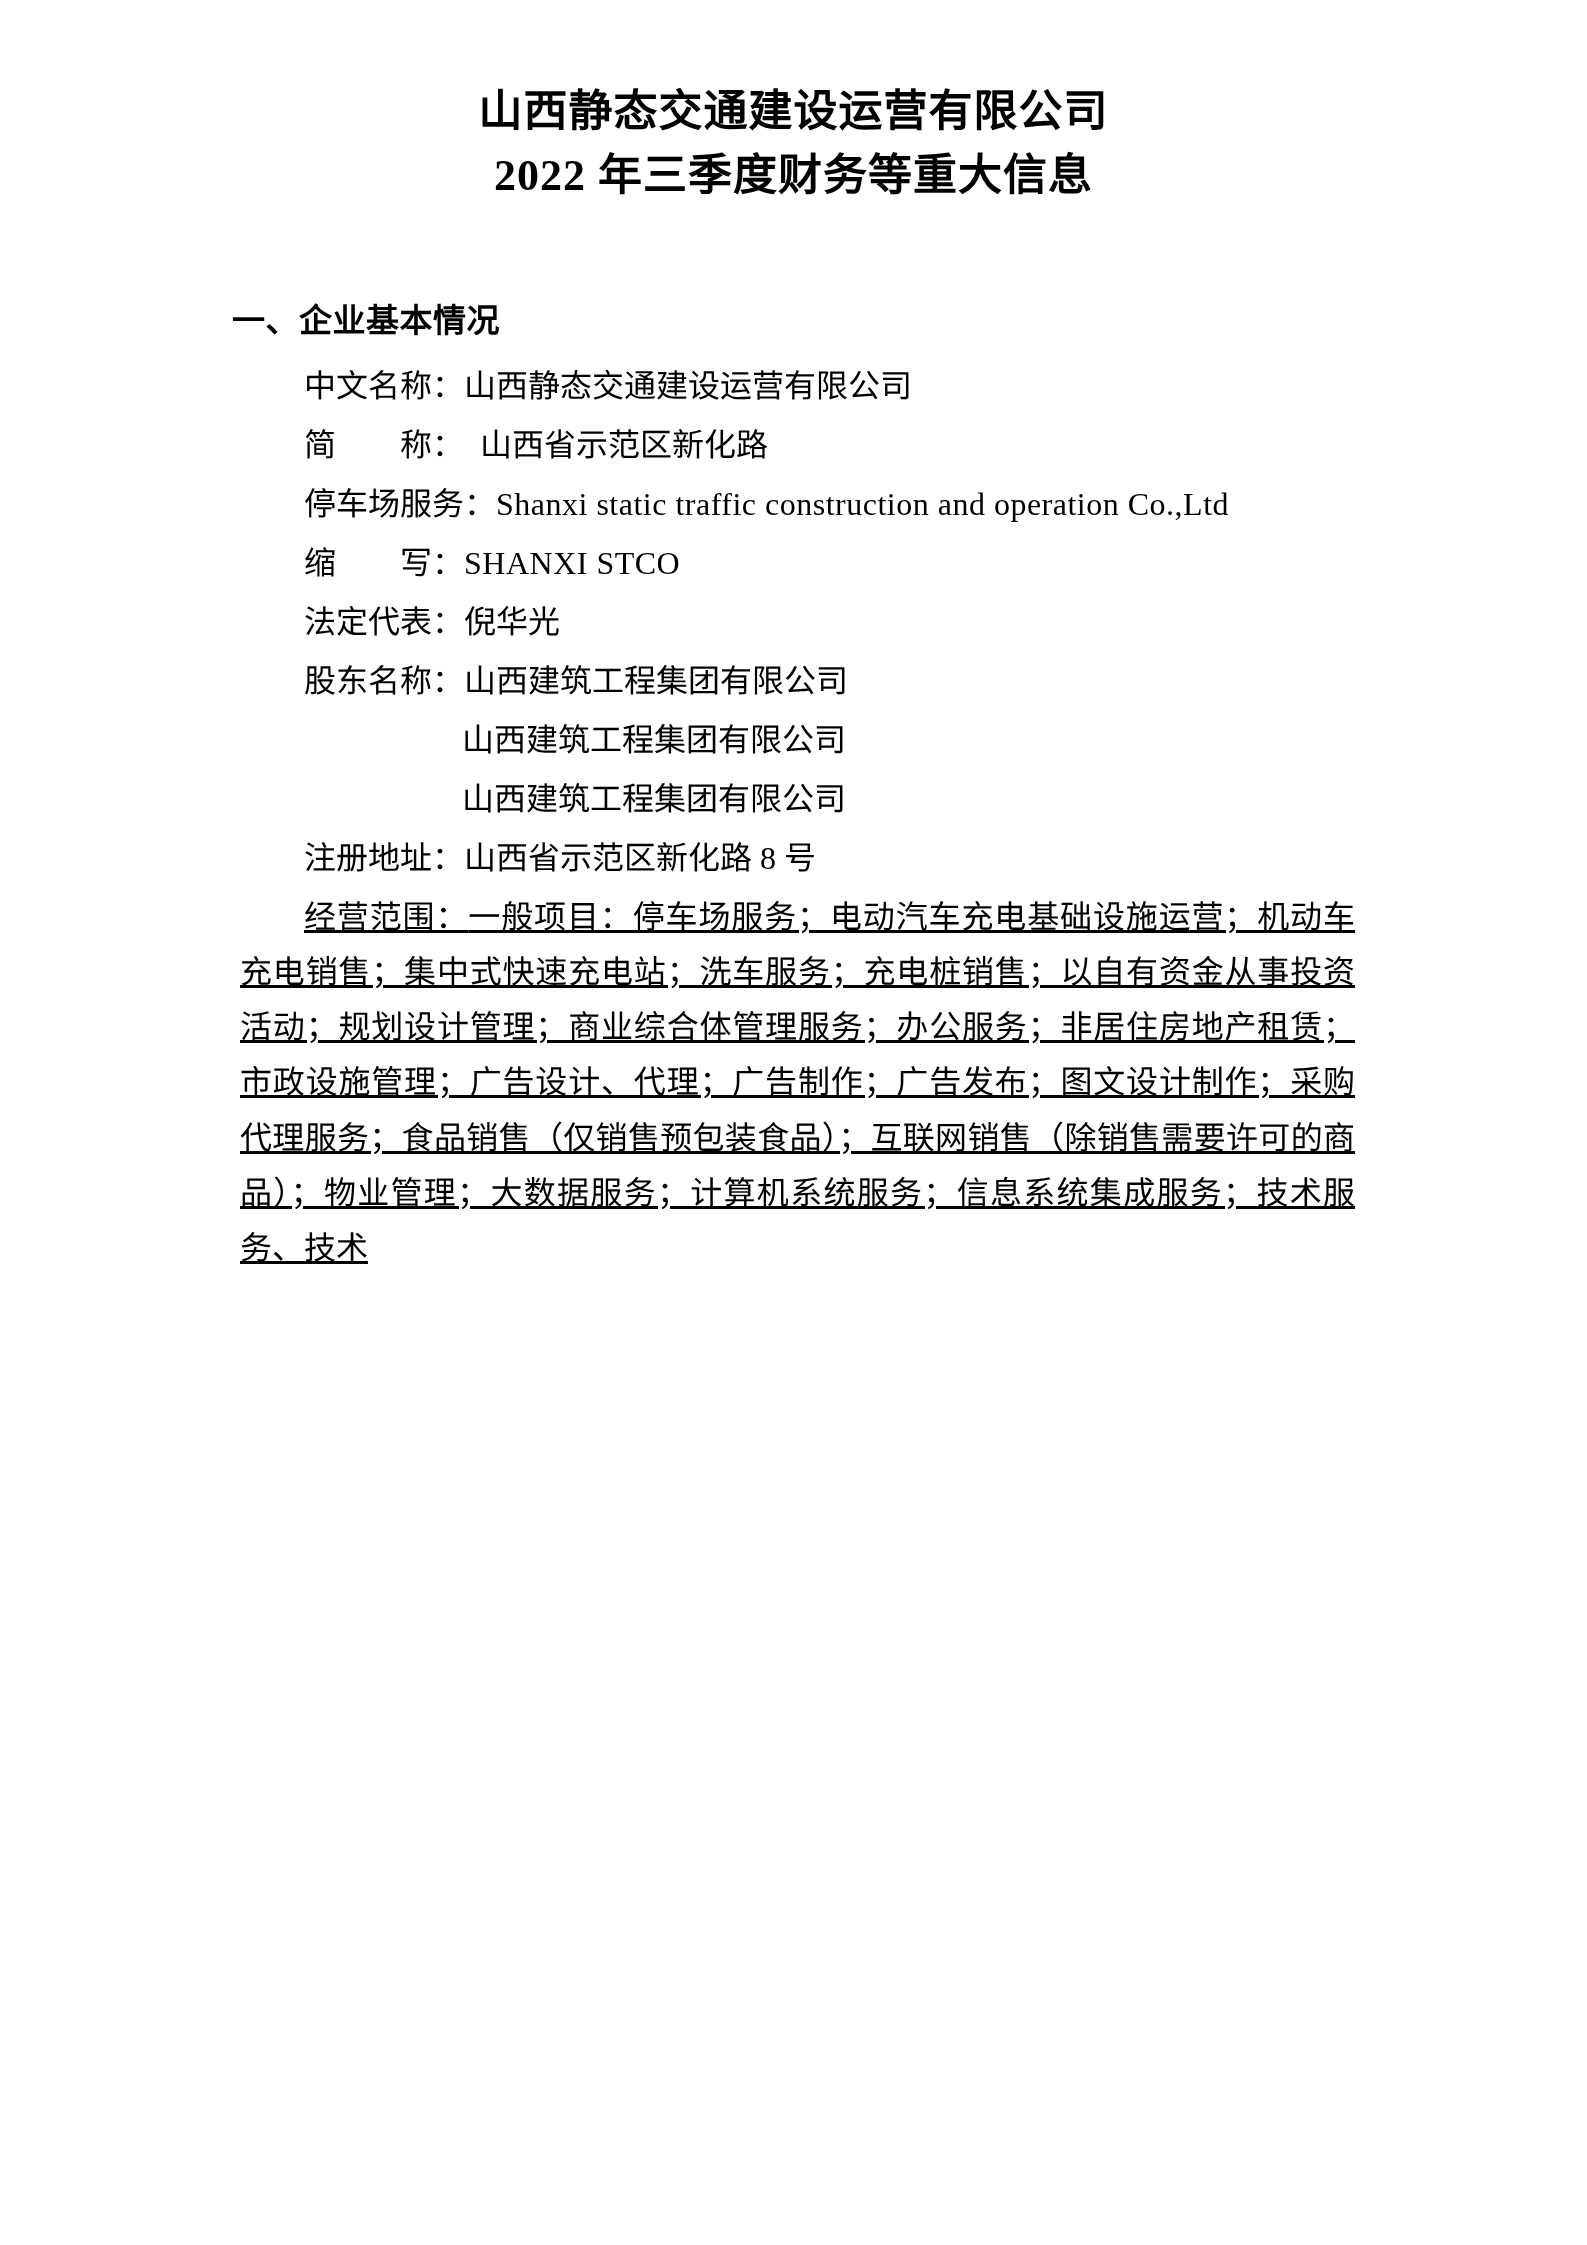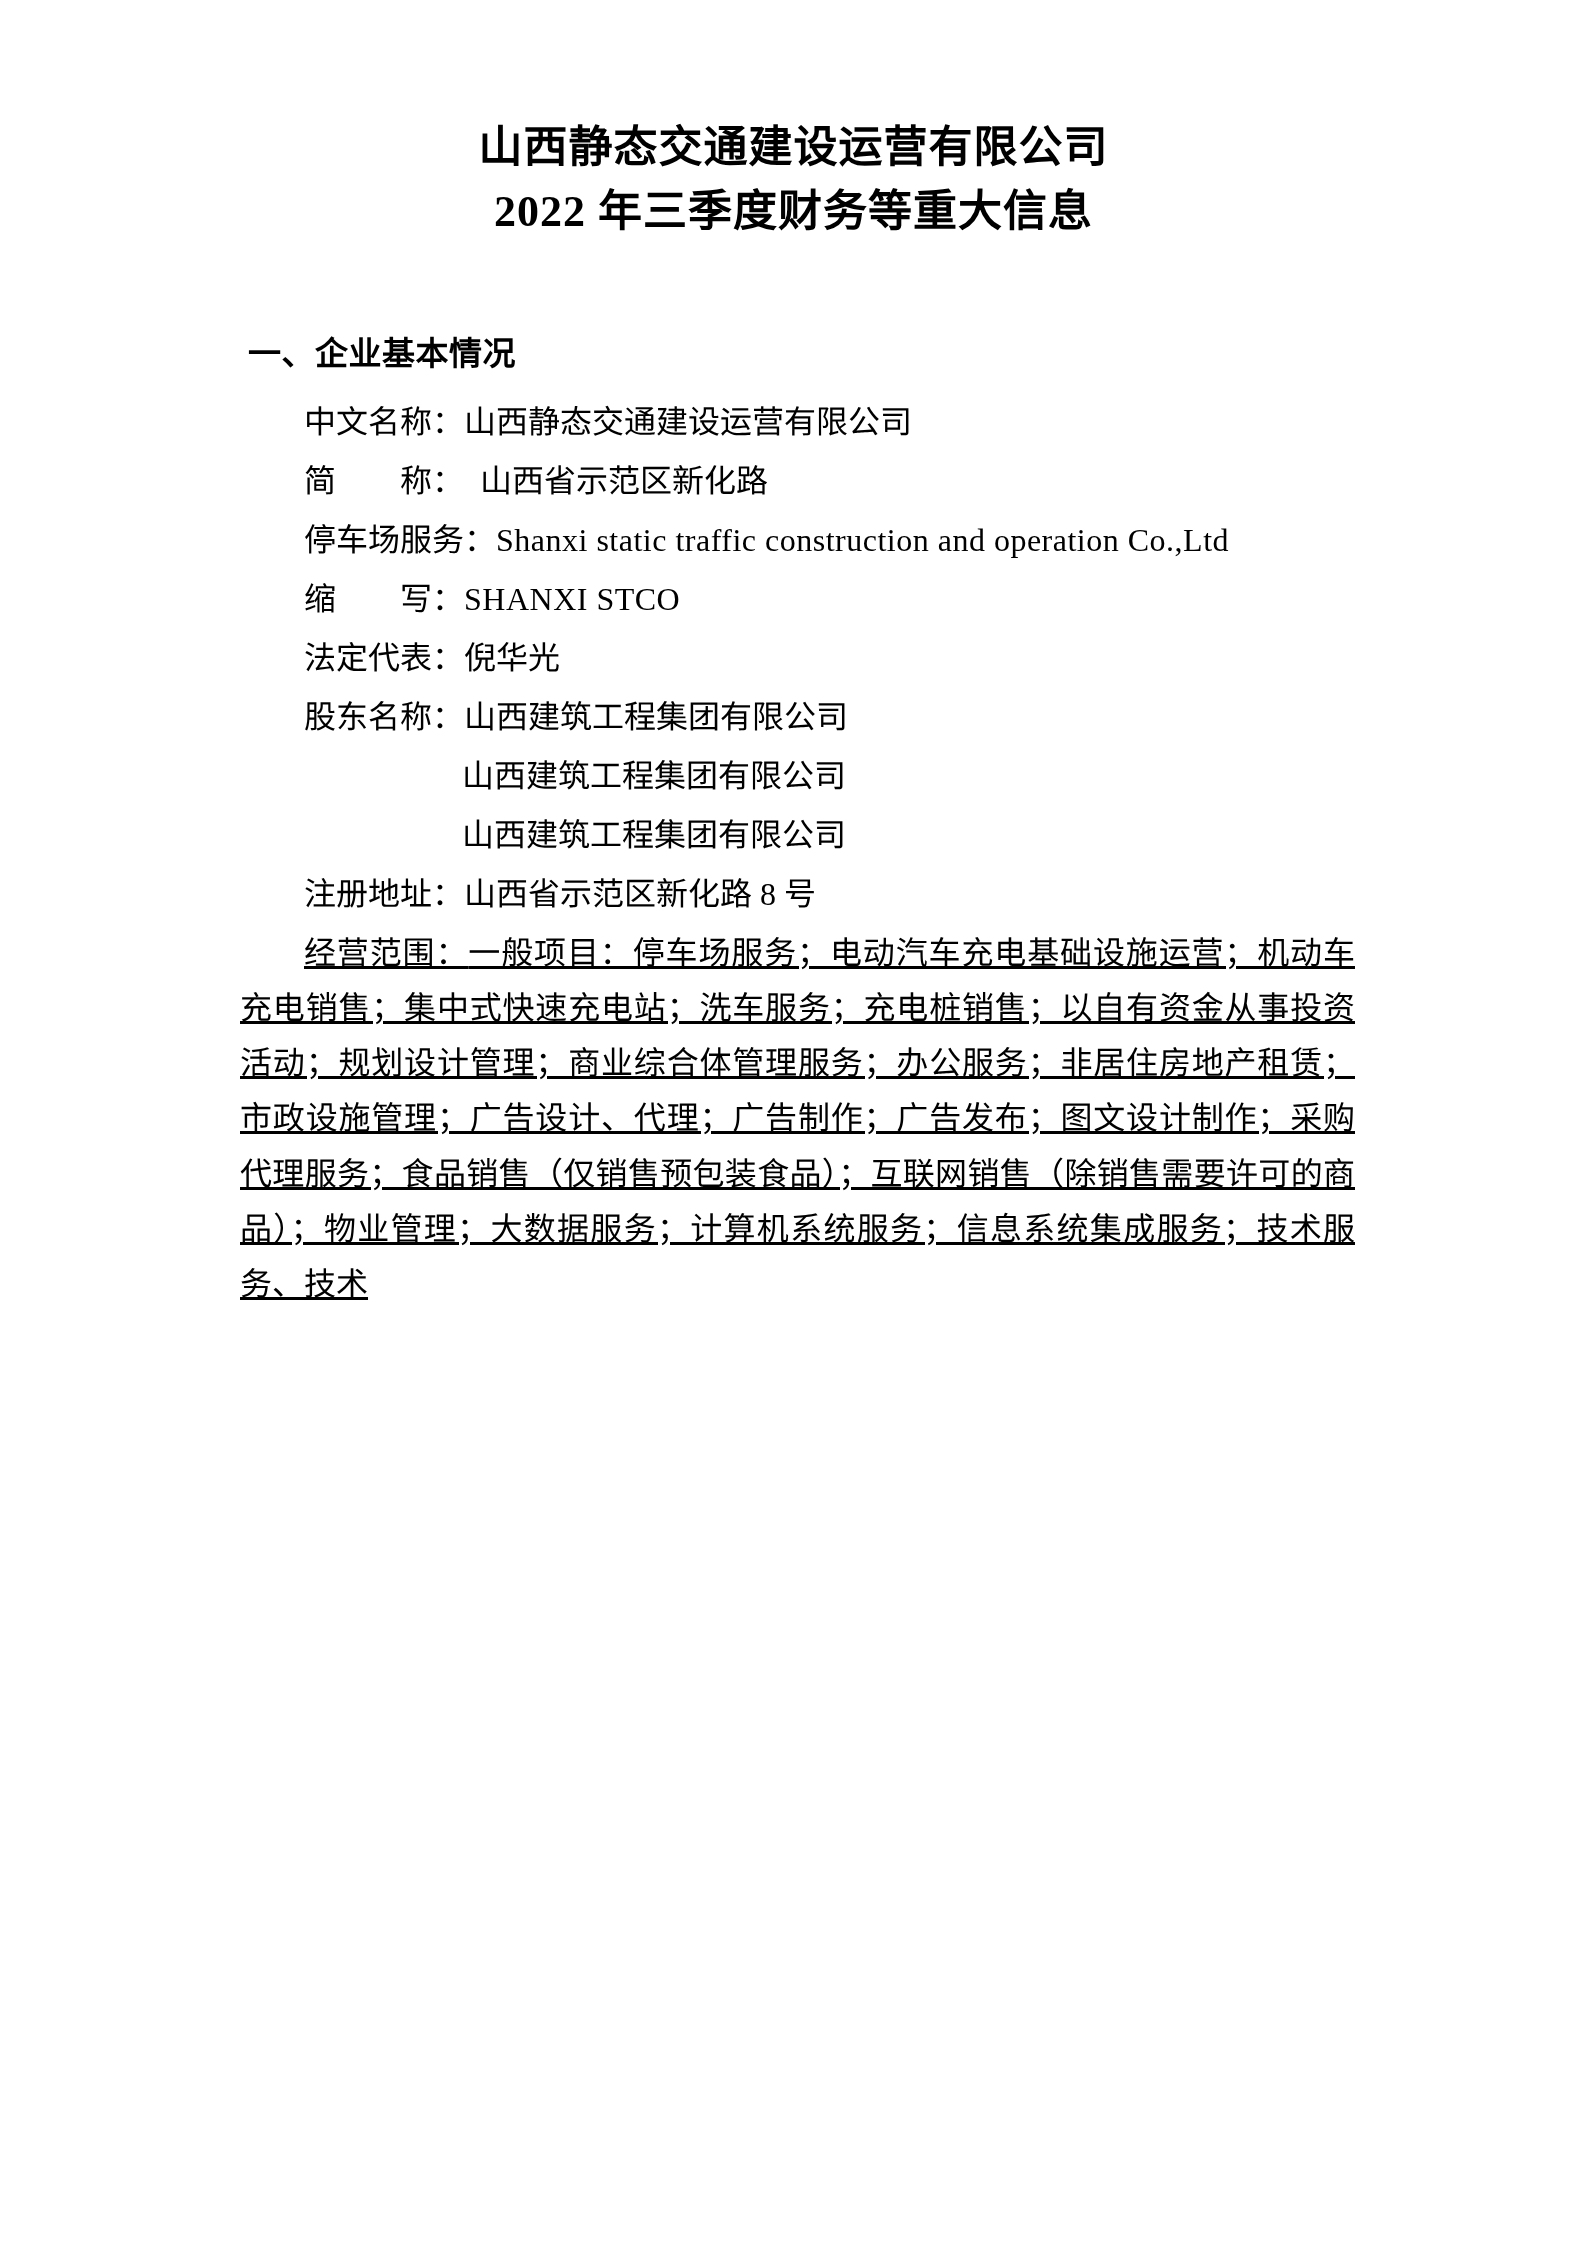--- a/index.html
+++ b/index.html
@@ -13,42 +13,42 @@
     min-height: 2245px;
     font-family: "Liberation Serif", "DejaVu Serif", serif;
     color: #000000;
     -webkit-font-smoothing: antialiased;
   }
   .page {
     position: relative;
     width: 1587px;
     min-height: 2245px;
     box-sizing: border-box;
-    padding: 116px 232px 120px 232px;
+    padding: 80px 232px 120px 232px;
     background: #ffffff;
   }
   .doc-title {
     text-align: center;
     font-family: "Liberation Serif", "DejaVu Serif", serif;
     font-weight: bold;
     font-size: 44px;
     line-height: 1.45;
     letter-spacing: 1px;
     margin: 0;
   }
   .doc-title .title-line {
     display: block;
     white-space: nowrap;
   }
   .section-heading {
-    font-family: Liberation Mono, monospace;
+    font-family: Liberation Sans, sans-serif;
     font-weight: bold;
     font-size: 33px;
     line-height: 1.5;
-    margin: 88px 0 14px 16px;
+    margin: 88px 0 14px 0;
     letter-spacing: 0.5px;
   }
   .body-block {
     font-size: 32px;
     line-height: 1.72;
     text-align: justify;
     text-justify: inter-ideograph;
     margin-left: 8px;
   }
   .para {

